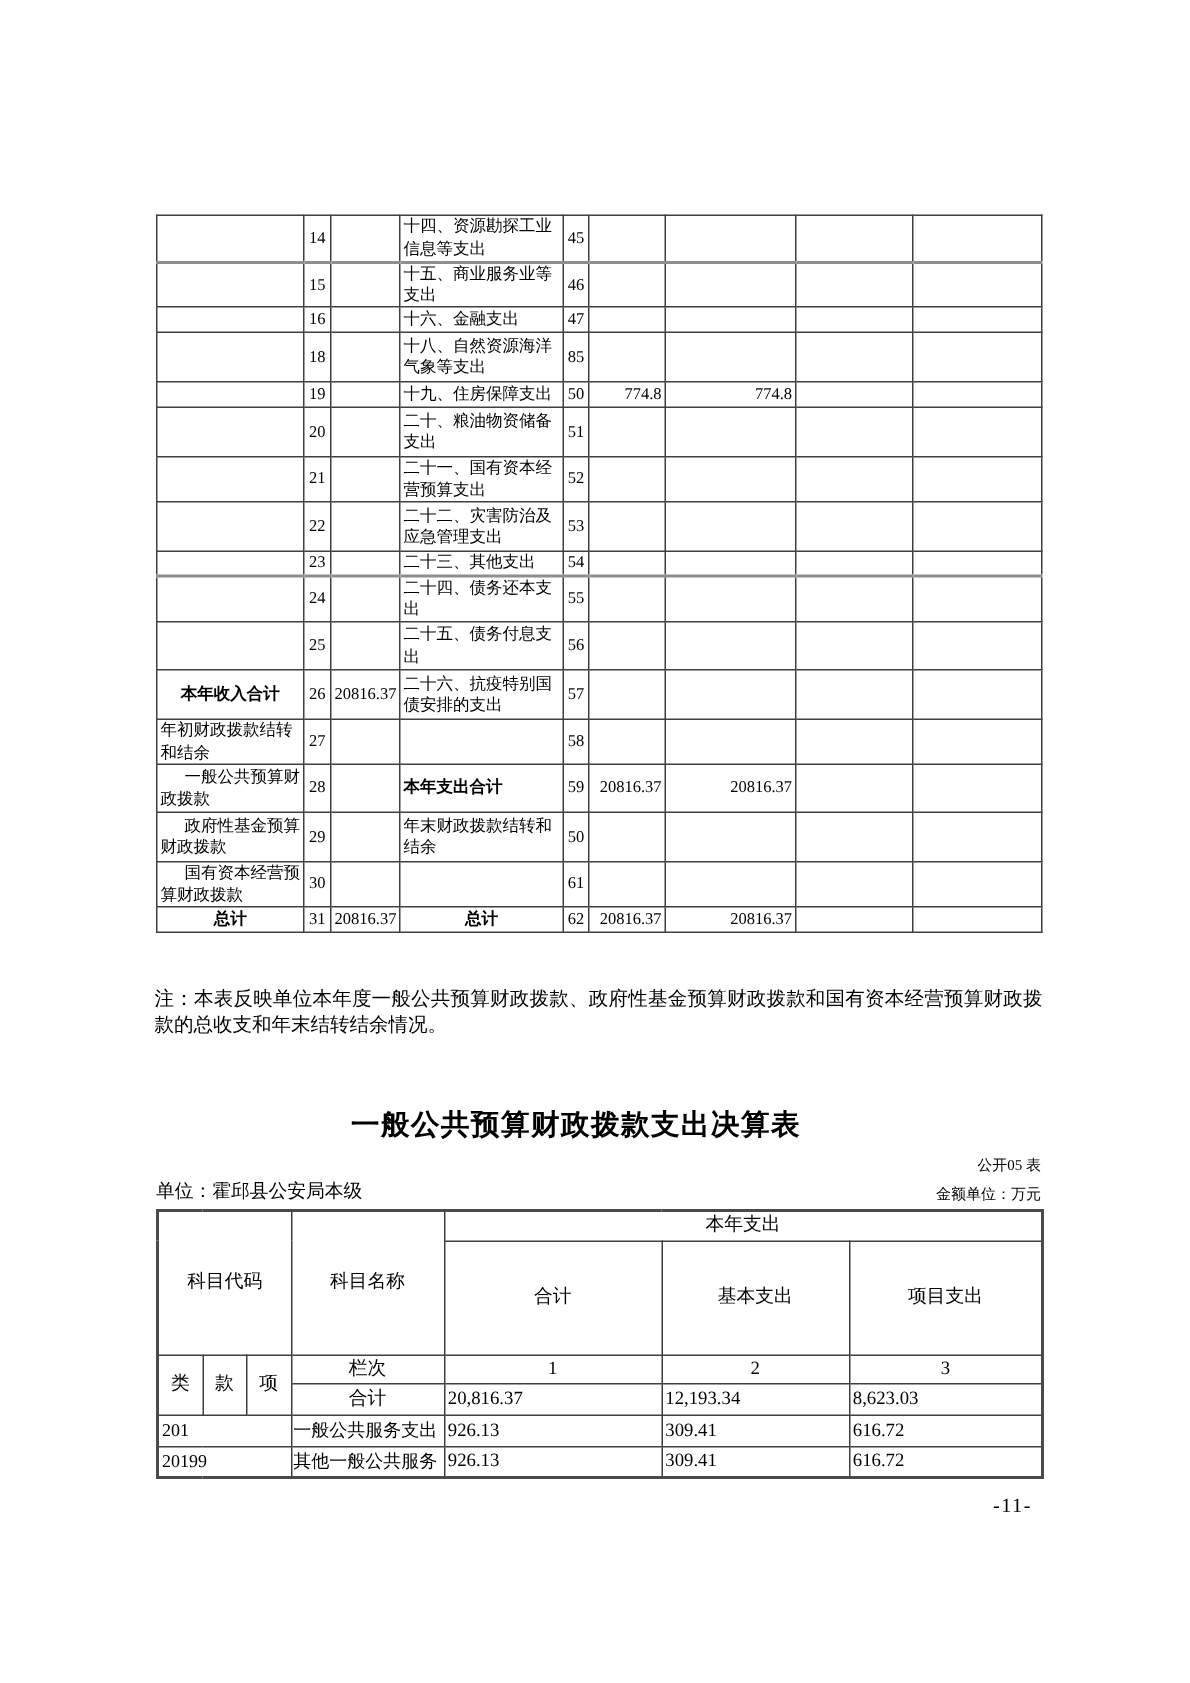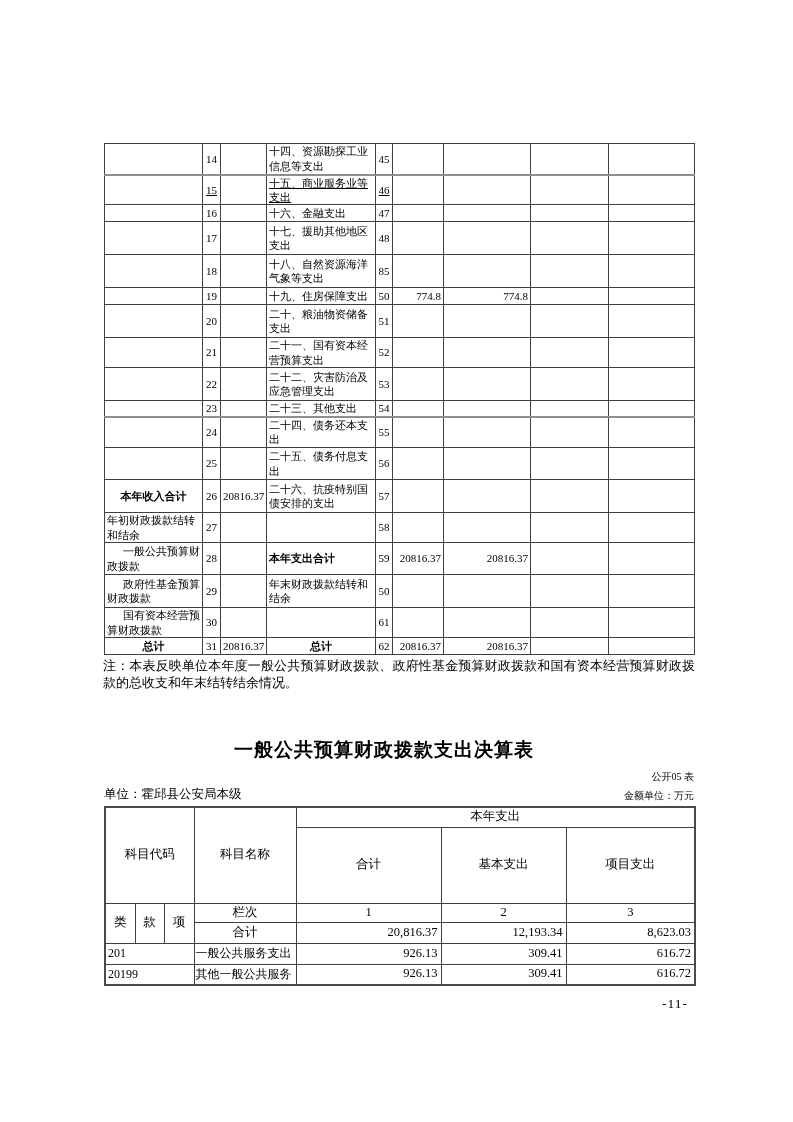--- a/index.html
+++ b/index.html
@@ -25,21 +25,21 @@
   .note{position:absolute;left:103px;top:658px;width:592px;font-size:13px;line-height:1.27;text-align:justify;}
 
   
   .title{position:absolute;left:0;top:737px;width:768px;text-align:center;font-size:19px;font-weight:bold;letter-spacing:1px;}
   .tablecode{position:absolute;left:104px;top:770px;width:590px;text-align:right;font-size:10px;}
   .meta-unit{position:absolute;left:104px;top:786px;font-size:12.5px;}
   .meta-amount{position:absolute;left:104px;top:789px;width:590px;text-align:right;font-size:10px;}
 
   
   .lower{position:absolute;left:104px;top:806px;width:590px;font-size:12.5px;line-height:1.25;border:2px solid #4a4a4a;}
-  .lower td.num{text-align:right;padding-right:3px;}
+  .lower td.num{padding-right:3px;}
   .lower td.code{text-align:left;padding-left:2px;font-size:12px;}
   .lower td.name{text-align:left;padding:0 1px;font-size:12px;}
 
   .pagenum{position:absolute;top:996px;right:105px;font-size:13.5px;letter-spacing:1px;}
 </style>
 </head>
 <body>
 
 <table class="upper">
   <colgroup>
@@ -58,48 +58,37 @@
         <td class="item"></td>
         <td class="rn">14</td>
         <td class="num"></td>
         <td class="item">十四、资源勘探工业信息等支出</td>
         <td class="rn">45</td>
         <td class="num"></td>
         <td class="num"></td>
         <td class="num"></td>
         <td class="num"></td>
       </tr>
-      <tr class="thick" style="height: 27px; text-decoration: underline;">
+      <tr class="thick" style="height: 27px;">
         <td class="item"></td>
         <td class="rn">15</td>
         <td class="num"></td>
         <td class="item">十五、商业服务业等支出</td>
         <td class="rn">46</td>
         <td class="num"></td>
         <td class="num"></td>
         <td class="num"></td>
         <td class="num"></td>
       </tr>
       <tr style="height: 17px;">
         <td class="item"></td>
         <td class="rn">16</td>
         <td class="num"></td>
         <td class="item">十六、金融支出</td>
         <td class="rn">47</td>
-        <td class="num"></td>
-        <td class="num"></td>
-        <td class="num"></td>
-        <td class="num"></td>
-      </tr>
-      <tr style="height: 33px;">
-        <td class="item"></td>
-        <td class="rn">17</td>
-        <td class="num"></td>
-        <td class="item">十七、援助其他地区支出</td>
-        <td class="rn">48</td>
         <td class="num"></td>
         <td class="num"></td>
         <td class="num"></td>
         <td class="num"></td>
       </tr>
       <tr style="height: 33px; margin-left: 16px;">
         <td class="item"></td>
         <td class="rn">18</td>
         <td class="num"></td>
         <td class="item">十八、自然资源海洋气象等支出</td>

